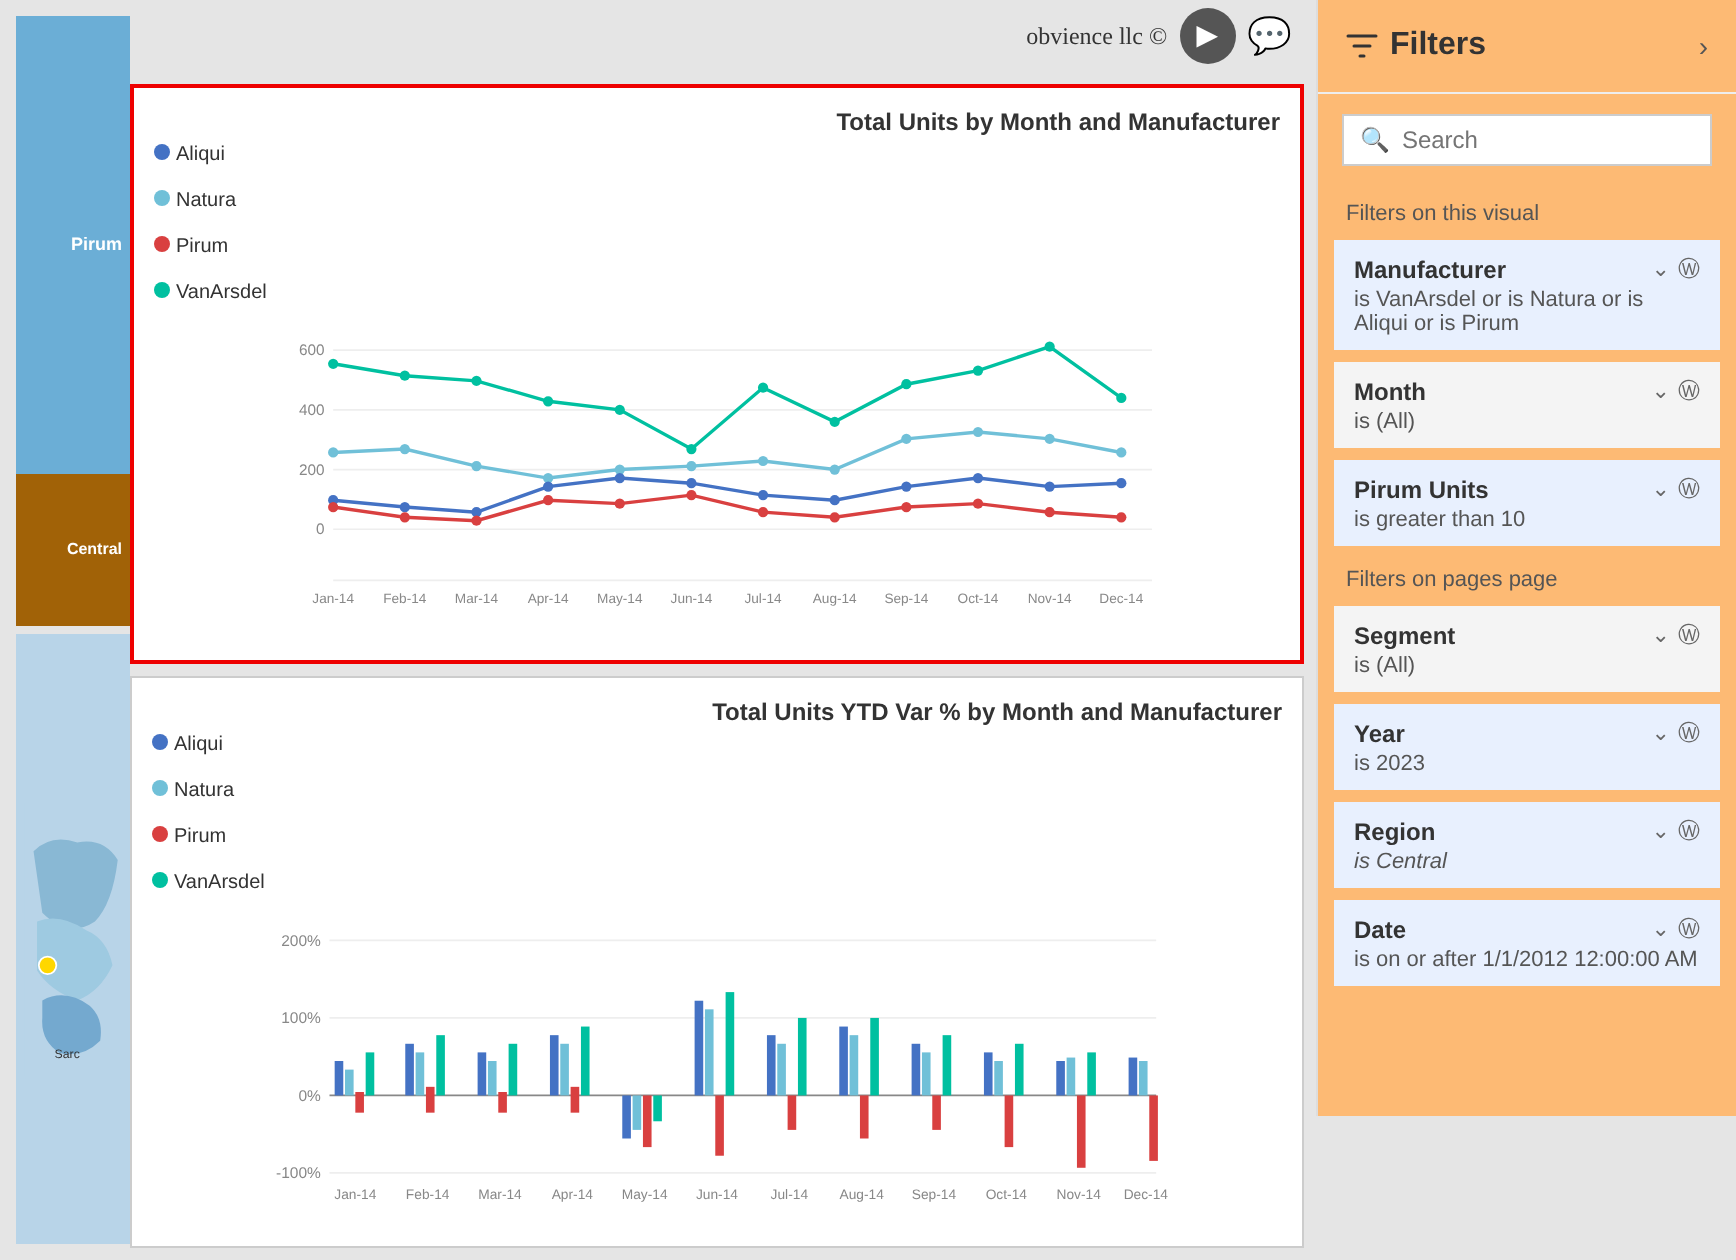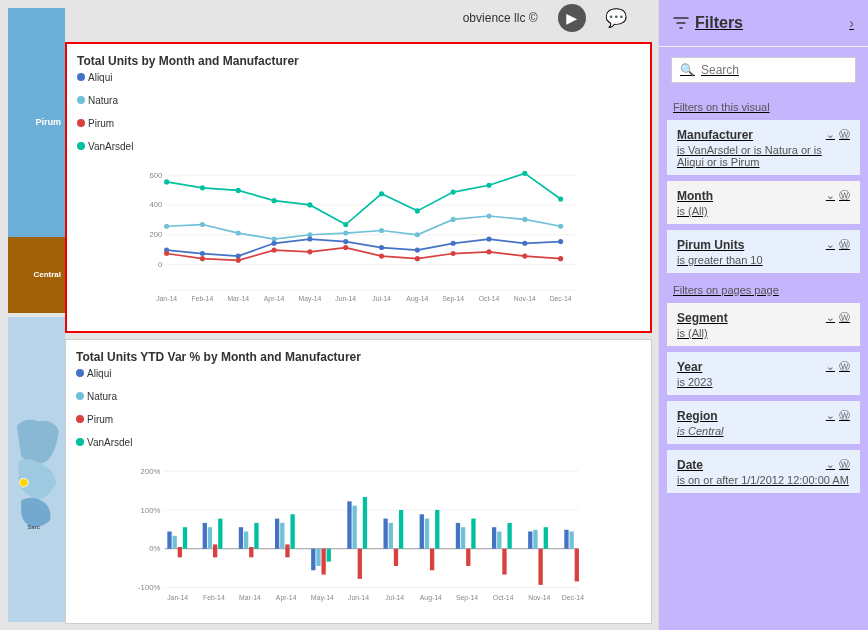--- a/index.html
+++ b/index.html
@@ -10,22 +10,23 @@
       height: 630px;
       overflow: hidden;
       display: flex;
     }
 
     
     .top-bar {
       display: flex;
       justify-content: flex-end;
       align-items: center;
-      padding: 4px 24px;
-      gap: 20px;
+      padding: 4px 6px;
+      gap: 6px;
+      font-family: Liberation Serif, serif;
     }
     .company-name {
       font-size: 12px;
       color: #333;
     }
     .icon-circle {
       width: 28px;
       height: 28px;
       background: #555;
       border-radius: 50%;
@@ -53,20 +54,21 @@
       background: white;
       border: 1px solid #ccc;
       padding: 10px;
       flex: 1;
     }
     .chart-title {
       font-size: 12px;
       font-weight: 600;
       color: #333;
       margin-bottom: 4px;
+      text-align: right;
     }
     .chart-legend {
       display: flex;
       gap: 12px;
       margin-bottom: 6px;
       font-size: 10px;
       color: #333;
       flex-direction: column;
     }
     .legend-dot {
@@ -96,27 +98,26 @@
     .map-section {
       background: #b8d4e8;
       flex: 1;
       position: relative;
       overflow: hidden;
     }
 
     
     .filters-panel {
       width: 210px;
-      background: #c4b5fd;
+      background: #fdba74;
       border-left: 1px solid #ddd;
       display: flex;
       flex-direction: column;
       overflow-y: auto;
-      height: 630px;
-      text-decoration: underline;
+      height: 558px;
     }
 
     .filters-header {
       display: flex;
       align-items: center;
       justify-content: space-between;
       padding: 14px 14px 14px 14px;
       border-bottom: 1px solid #eee;
     }
     .filters-title {

